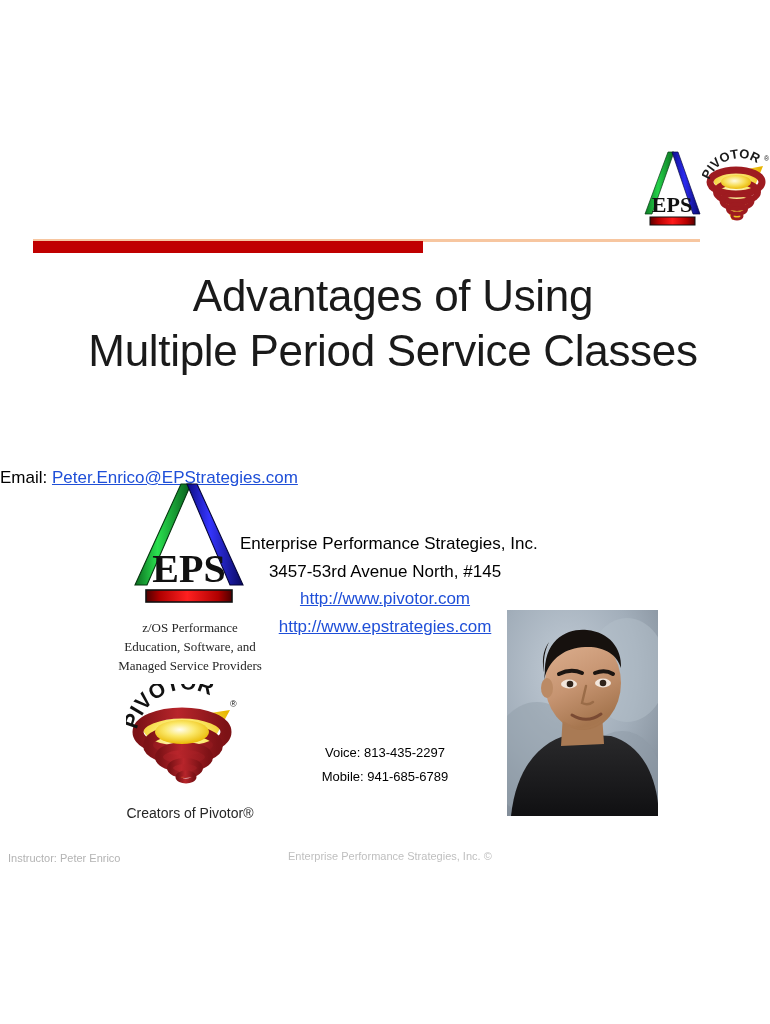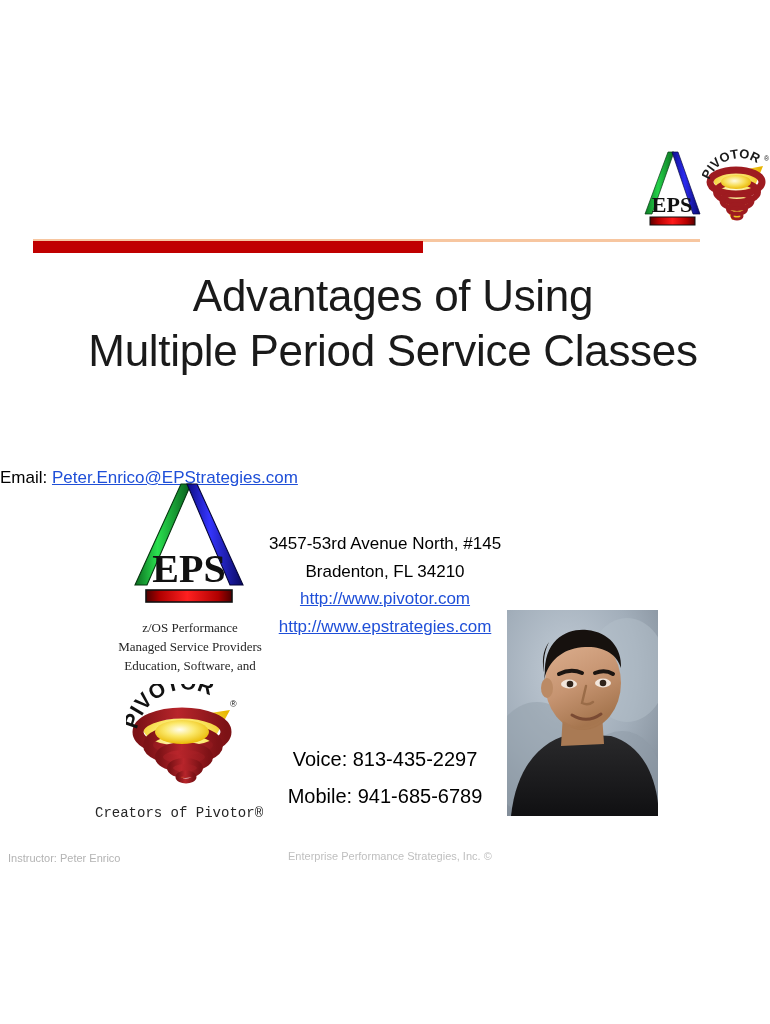--- a/index.html
+++ b/index.html
@@ -136,21 +136,21 @@
 
   
   .phone-block {
     position: absolute;
     left: 240px;
     top: 741px;
     width: 290px;
     text-align: center;
   }
   .phone-block .p-line {
-    font-size: 20px;
+    font-size: 13px;
     line-height: 1.85;
     color: #000;
   }
 
   
   .eps-big {
     position: absolute;
     left: 129px;
     top: 478px;
     width: 120px;
@@ -178,22 +178,22 @@
     width: 116px;
     height: 110px;
   }
   .pivotor-big svg { display: block; }
 
   .pivotor-caption {
     position: absolute;
     left: 95px;
     top: 805px;
     width: 190px;
-    text-align: left;
-    font-family: Liberation Mono, monospace;
+    text-align: center;
+    font-family: Liberation Sans, sans-serif;
     font-size: 14px;
     color: #262626;
   }
 
   
   .portrait {
     position: absolute;
     left: 507px;
     top: 610px;
     width: 151px;
@@ -294,22 +294,22 @@
     <div class="title-line">Advantages of Using</div>
     <div class="title-line">Multiple Period Service Classes</div>
   </div>
 
   <div class="email-line">
     <span class="label">Email:</span>
     <span class="link">Peter.Enrico@EPStrategies.com</span>
   </div>
 
   <div class="contact-block">
+    <div class="c-line">Enterprise Performance Strategies, Inc.</div>
     <div class="c-line">3457-53rd Avenue North, #145</div>
-    <div class="c-line">Bradenton, FL 34210</div>
     <div class="c-line url"><span class="link">http://www.pivotor.com</span></div>
     <div class="c-line url"><span class="link">http://www.epstrategies.com</span></div>
   </div>
 
   <div class="phone-block">
     <div class="p-line">Voice: 813-435-2297</div>
     <div class="p-line">Mobile: 941-685-6789</div>
   </div>
 
   <div class="eps-big">
@@ -335,22 +335,22 @@
       </defs>
       <polygon points="52,6 62,6 18,107 6,107" fill="url(#gGreenB)" stroke="#05370f" stroke-width="1.1"></polygon>
       <polygon points="58,6 68,6 114,107 101,107" fill="url(#gBlueB)" stroke="#050538" stroke-width="1.1"></polygon>
       <rect x="17" y="112" width="86" height="12" fill="url(#gRedB)" stroke="#111" stroke-width="1.6"></rect>
       <text x="60" y="104" font-family="'Liberation Serif',serif" font-size="40" font-weight="bold" fill="#111" text-anchor="middle">EPS</text>
     </svg>
   </div>
 
   <div class="eps-caption">
     <div>z/OS Performance</div>
+    <div>Education, Software, and</div>
     <div>Managed Service Providers</div>
-    <div>Education, Software, and</div>
   </div>
 
   <div class="pivotor-big">
     <svg width="116" height="110" viewBox="0 0 116 110">
       <defs>
         <radialGradient id="gGoldB" cx="46%" cy="40%" r="62%">
           <stop offset="0%" stop-color="#fffdef"></stop>
           <stop offset="45%" stop-color="#fbe86a"></stop>
           <stop offset="100%" stop-color="#e9b800"></stop>
         </radialGradient>

